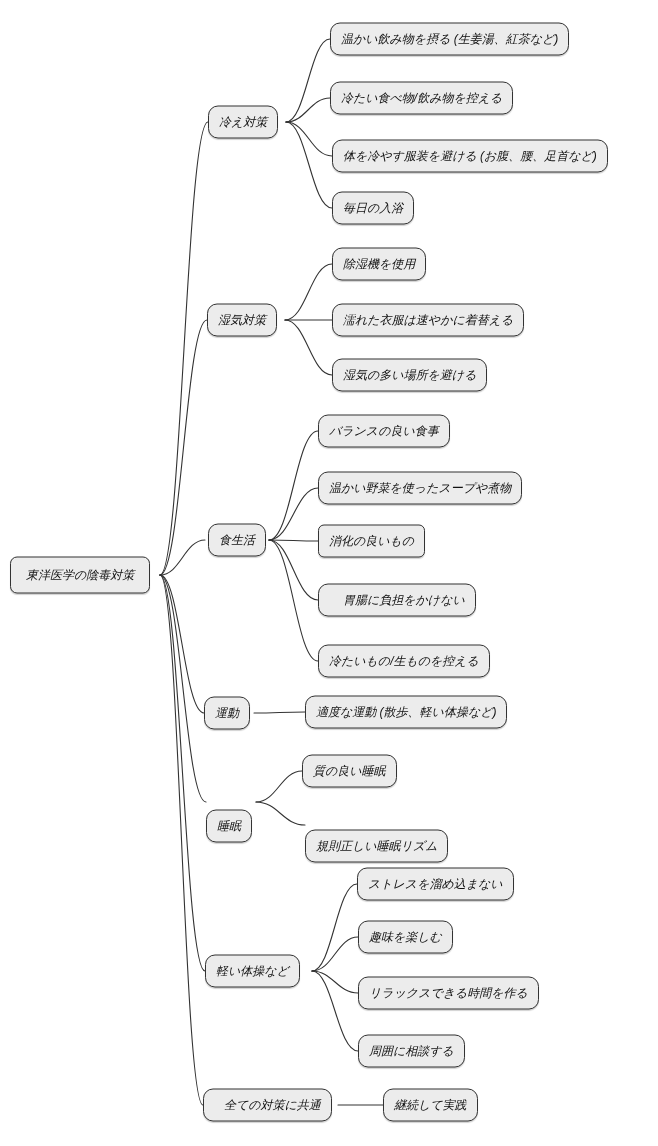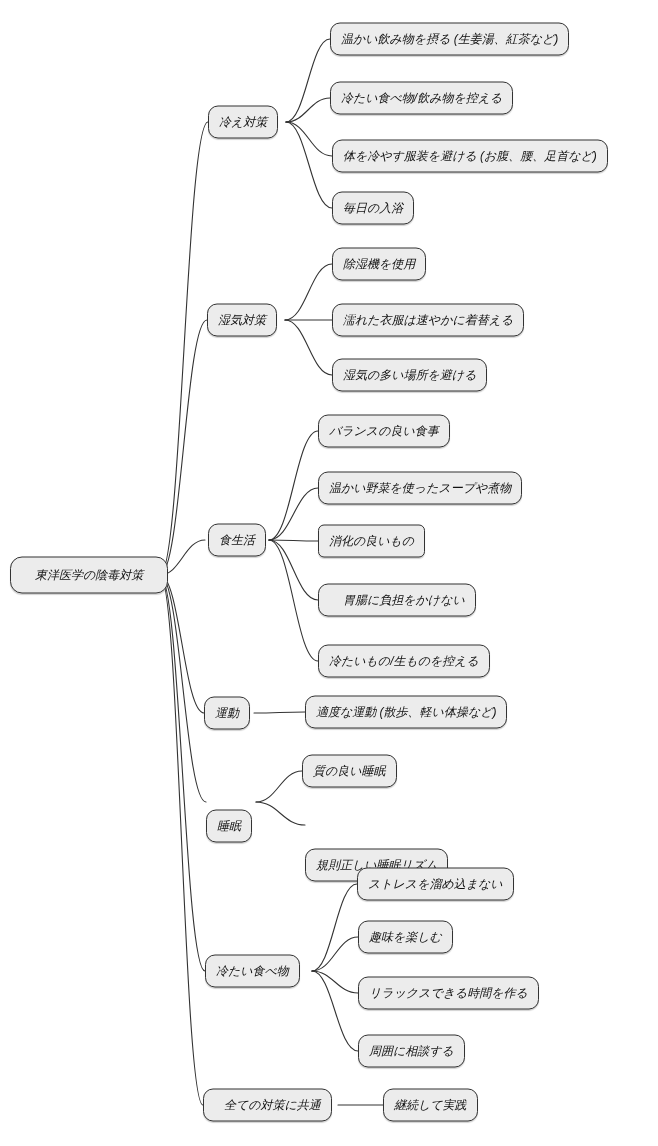--- a/index.html
+++ b/index.html
@@ -38,22 +38,22 @@
     padding:7px 10px;
     font-size:12px;
     line-height:17px;
     color:var(--text);
     white-space:nowrap;
     box-shadow:0 1px 1px rgba(0,0,0,0.18);
     box-sizing:border-box;
     font-style:italic;
   }
   .node.root{
-    padding:9px 24px;
-    border-radius:12px;
+    padding:9px 15px;
+    border-radius:7px;
   }
 </style>
 </head>
 <body>
 
 <div class="canvas">
   <svg class="edges" id="edges" viewBox="0 0 658 1146" xmlns="http://www.w3.org/2000/svg">
       <path d="M160,575 C181.6,575 186.4,122 208,122"></path>
       <path d="M160,575 C181.15,575 185.85,320 207,320"></path>
       <path d="M160,575 C180.25,575 184.75,540 205,540"></path>
@@ -96,22 +96,22 @@
       <div class="node branch" style="left: 208px; top: 540px;">食生活</div>
       <div class="node leaf" style="left: 318px; top: 431px;">バランスの良い食事</div>
       <div class="node leaf" style="left: 318px; top: 488px;">温かい野菜を使ったスープや煮物</div>
       <div class="node leaf" style="left: 318px; top: 541px; border-radius: 6px;">消化の良いもの</div>
       <div class="node leaf" style="left: 318px; top: 600px; padding-left: 24px;">胃腸に負担をかけない</div>
       <div class="node leaf" style="left: 318px; top: 661px;">冷たいもの/生ものを控える</div>
       <div class="node branch" style="left: 204px; top: 713px;">運動</div>
       <div class="node leaf" style="left: 305px; top: 712px;">適度な運動 (散歩、軽い体操など)</div>
       <div class="node branch" style="left: 206px; top: 802px; margin-top: 24px;">睡眠</div>
       <div class="node leaf" style="left: 302px; top: 771px;">質の良い睡眠</div>
-      <div class="node leaf" style="left: 305px; top: 865px; text-align: center;">規則正しい睡眠リズム</div>
-      <div class="node branch" style="left: 205px; top: 971px;">冷たい食べ物</div>
+      <div class="node leaf" style="left: 305px; top: 846px; text-align: center;">規則正しい睡眠リズム</div>
+      <div class="node branch" style="left: 205px; top: 971px;">軽い体操など</div>
       <div class="node leaf" style="left: 357px; top: 884px;">ストレスを溜め込まない</div>
       <div class="node leaf" style="left: 358px; top: 937px;">趣味を楽しむ</div>
       <div class="node leaf" style="left: 358px; top: 993px;">リラックスできる時間を作る</div>
       <div class="node leaf" style="left: 358px; top: 1051px;">周囲に相談する</div>
       <div class="node branch" style="left: 203px; top: 1105px; padding-left: 20px;">全ての対策に共通</div>
       <div class="node leaf" style="left: 383px; top: 1105px;">継続して実践</div>
     </div>
 </div>
 
 </body></html>

